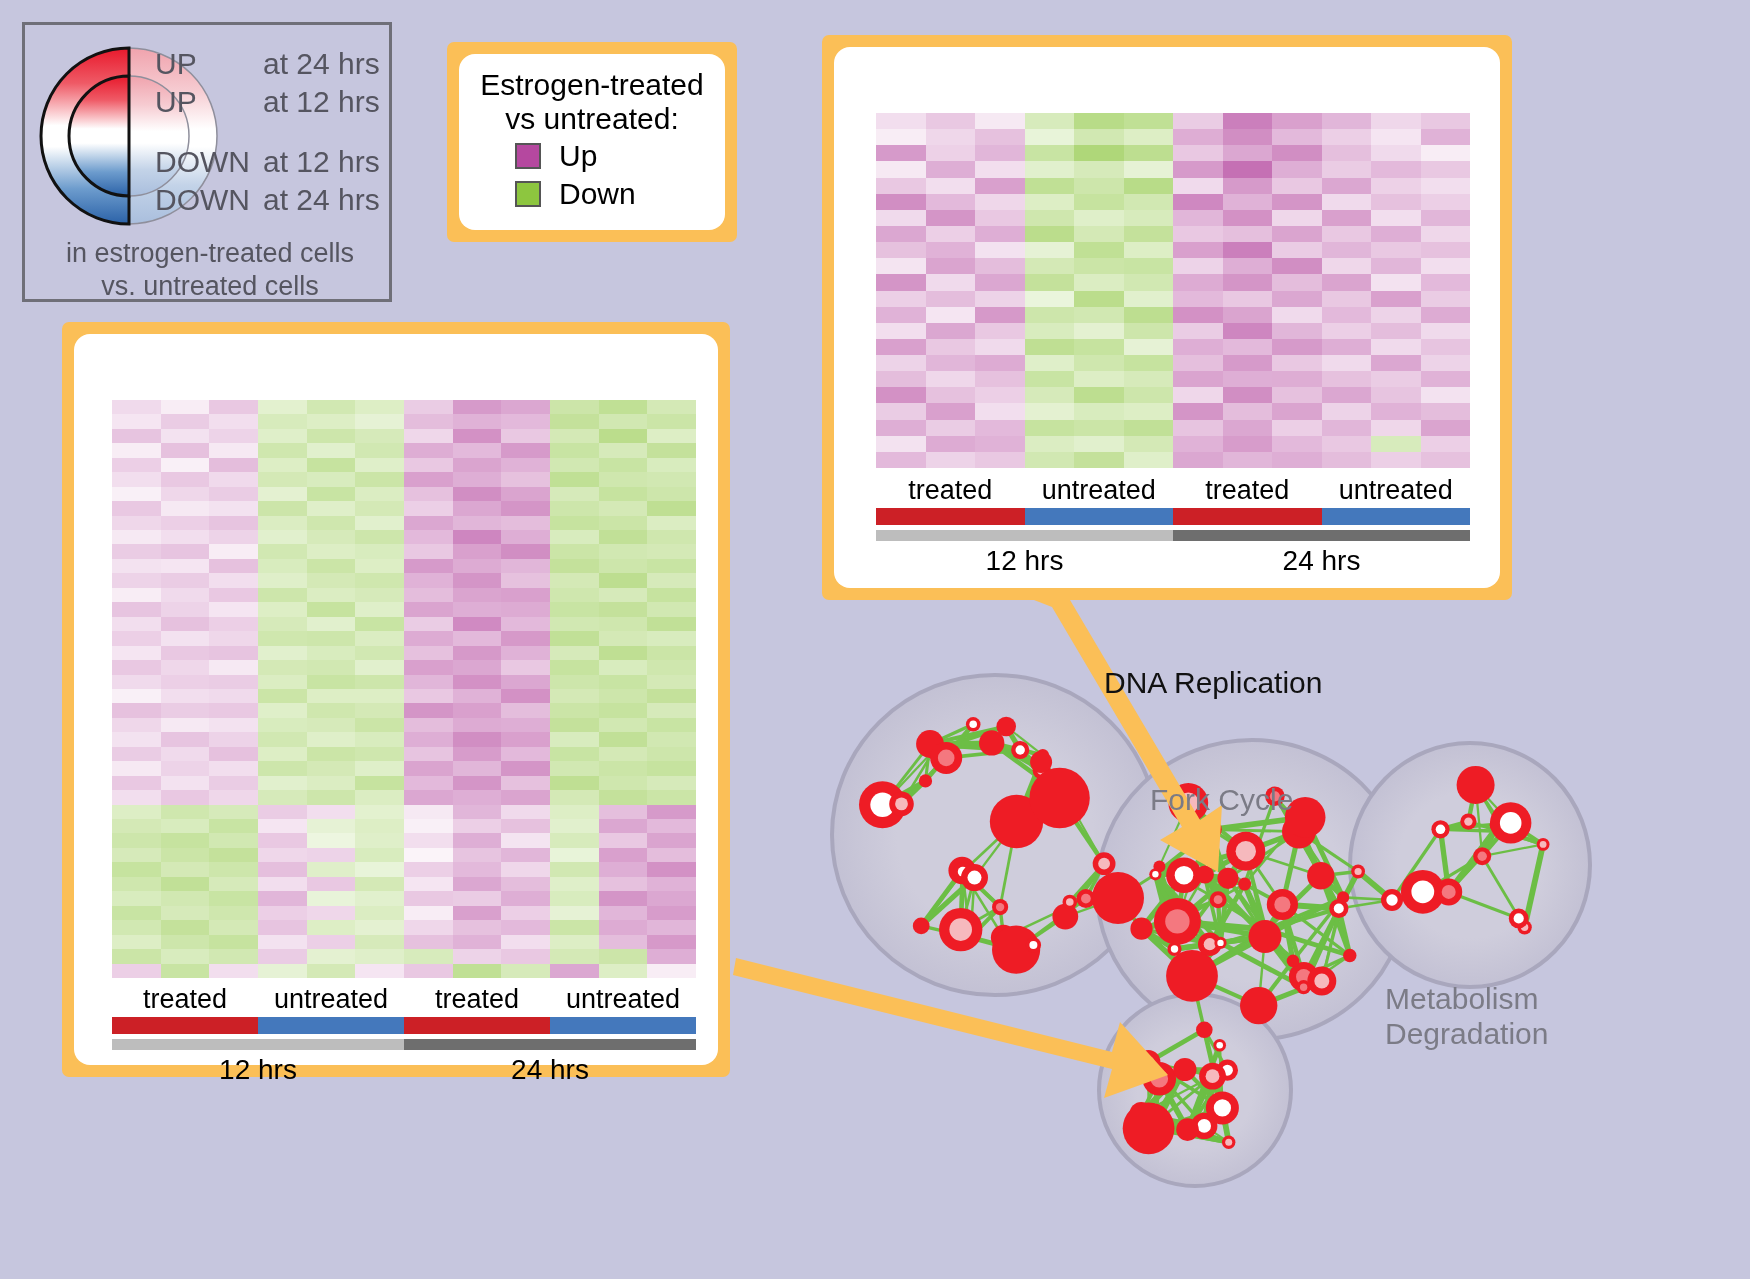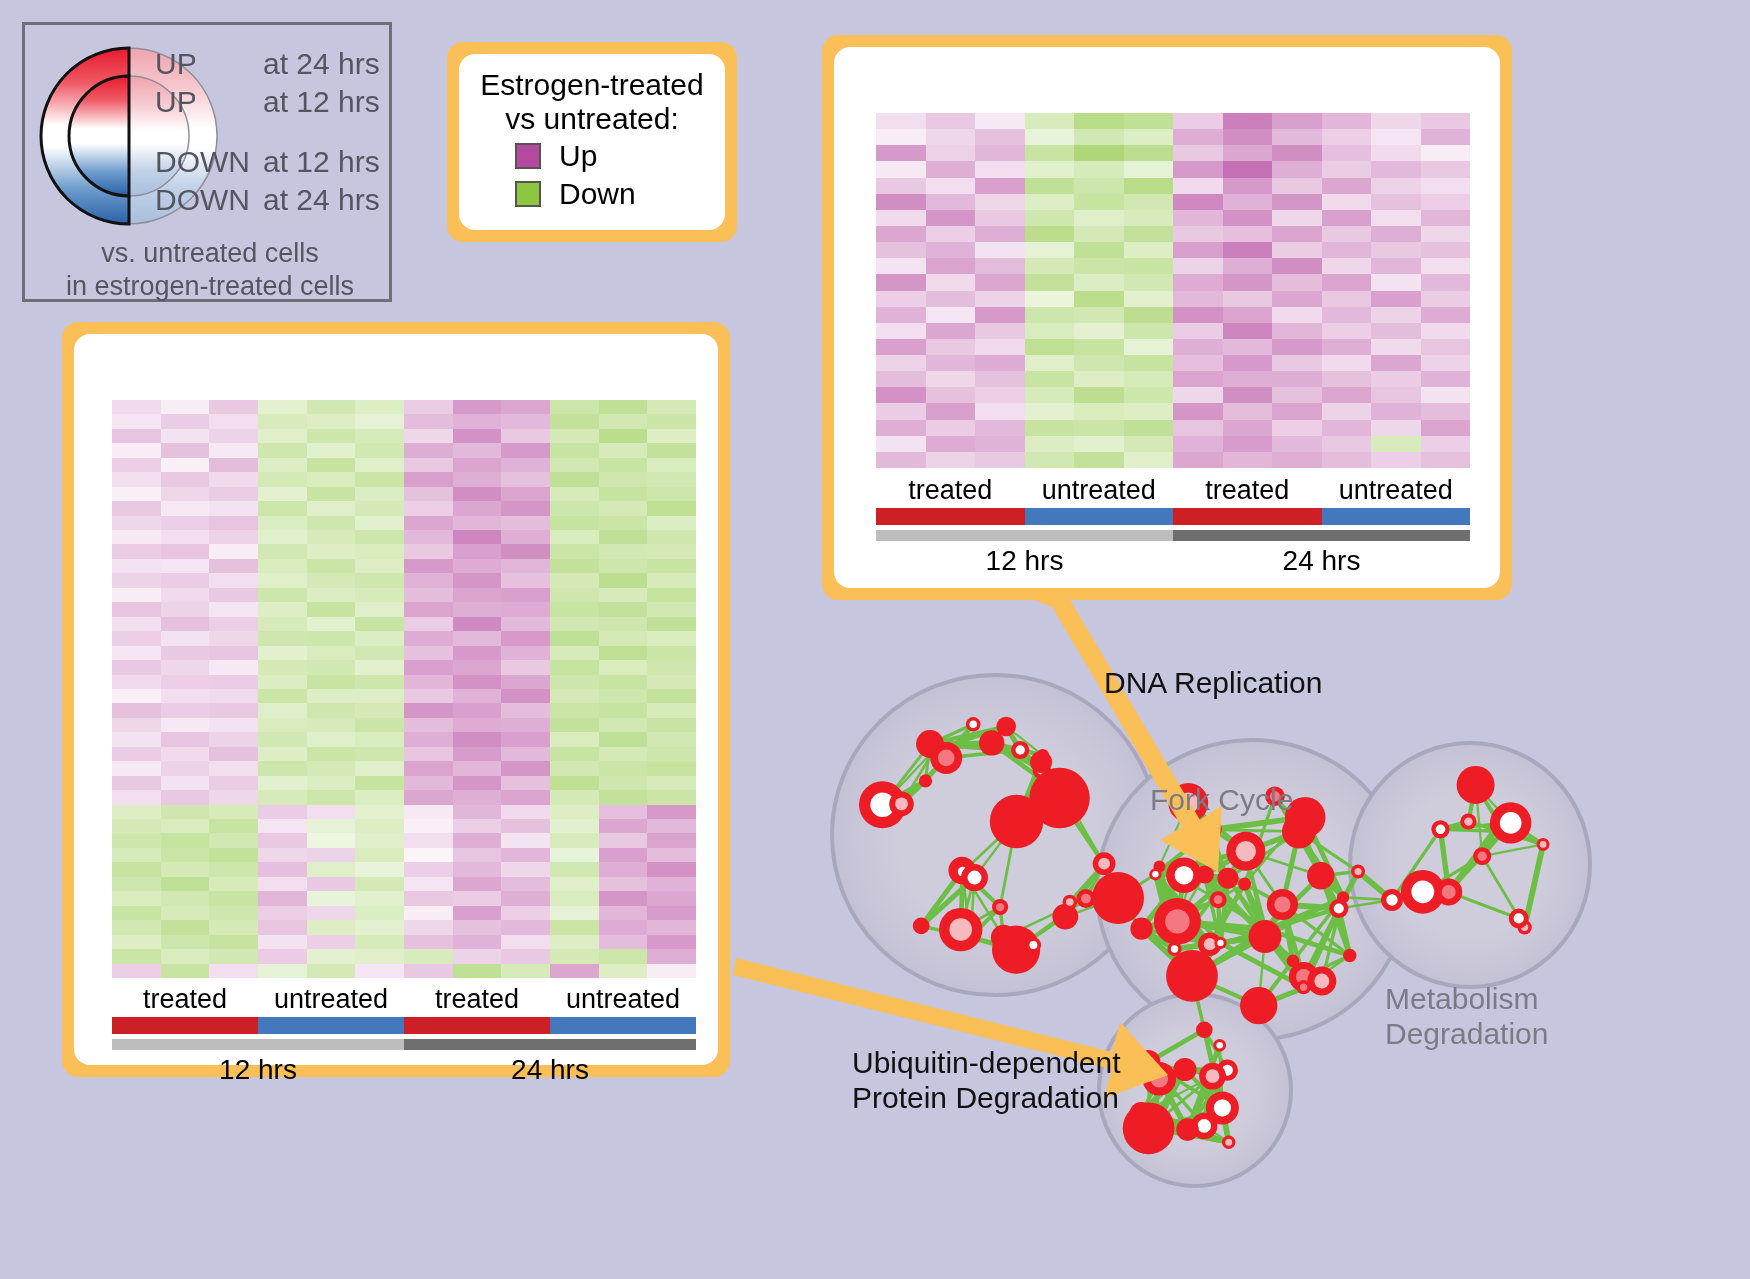--- a/index.html
+++ b/index.html
@@ -29,21 +29,21 @@
   .lg-time{font-size:30px;color:#555560;white-space:nowrap;}
   .lg-gap{height:22px;}
   #circle-legend .caption{
     position:absolute;left:0;top:212px;width:370px;text-align:center;
     font-size:27px;color:#555560;line-height:1.22;
   }
 
   
   .panel{
     background:#fbbf57;
-    border-radius:16px;
+    border-radius:7px;
     box-sizing:border-box;
     padding:12px;
   }
   .panel-inner{
     background:#ffffff;
     border-radius:16px;
     width:100%;height:100%;
     box-sizing:border-box;
     position:relative;
   }
@@ -136,22 +136,22 @@
       <div class="lg-row">
         <span class="lg-dir">DOWN</span>
         <span class="lg-time">at 12 hrs</span>
       </div>
       <div class="lg-row">
         <span class="lg-dir">DOWN</span>
         <span class="lg-time">at 24 hrs</span>
       </div>
     </div>
     <div class="caption">
+      <div>in estrogen-treated cells</div>
       <div>vs. untreated cells</div>
-      <div>in estrogen-treated cells</div>
     </div>
   </div>
 
   <div id="estrogen-key" class="abs panel no-sel">
     <div class="panel-inner">
       <div class="ek-title">
         <div>Estrogen-treated</div>
         <div>vs untreated:</div>
       </div>
       <div class="ek-item">
@@ -1607,18 +1607,14 @@
 
     <path d="M736,958 L1112,1052 L1120,1022 L1168,1075 L1104,1098 L1112,1069 L733,975 Z" fill="#fbbf57"></path>
   </svg>
 
   <div id="label-dna" class="abs net-label no-sel" style="color: rgb(17, 17, 17);">DNA Replication</div>
   <div id="label-cellcycle" class="abs net-label no-sel" style="color: rgb(123, 123, 134);">Fork Cycle</div>
   <div id="label-microtubule" class="abs net-label no-sel" style="color: rgb(123, 123, 134);">
     <div>Metabolism</div>
     <div>Degradation</div>
   </div>
-  <div id="label-ubiquitin" class="abs net-label no-sel" style="color: rgb(17, 17, 17);">
-    <div>Ubiquitin-dependent</div>
-    <div>Protein Degradation</div>
-  </div>
 
 </div>
 
 </body></html>

